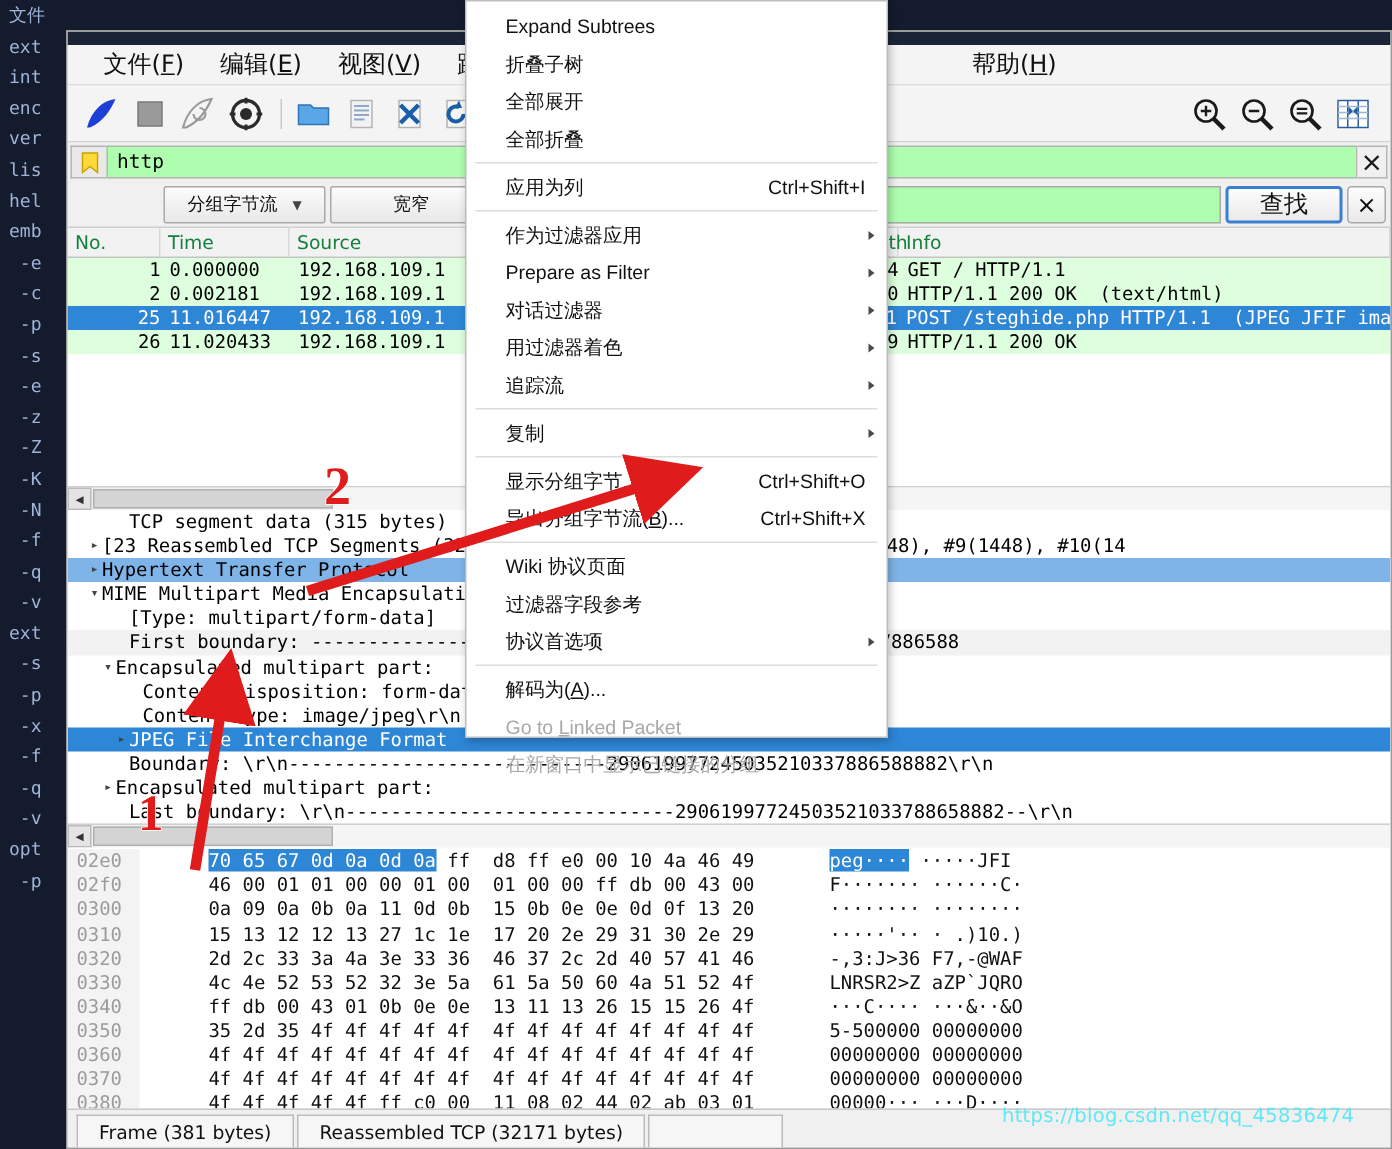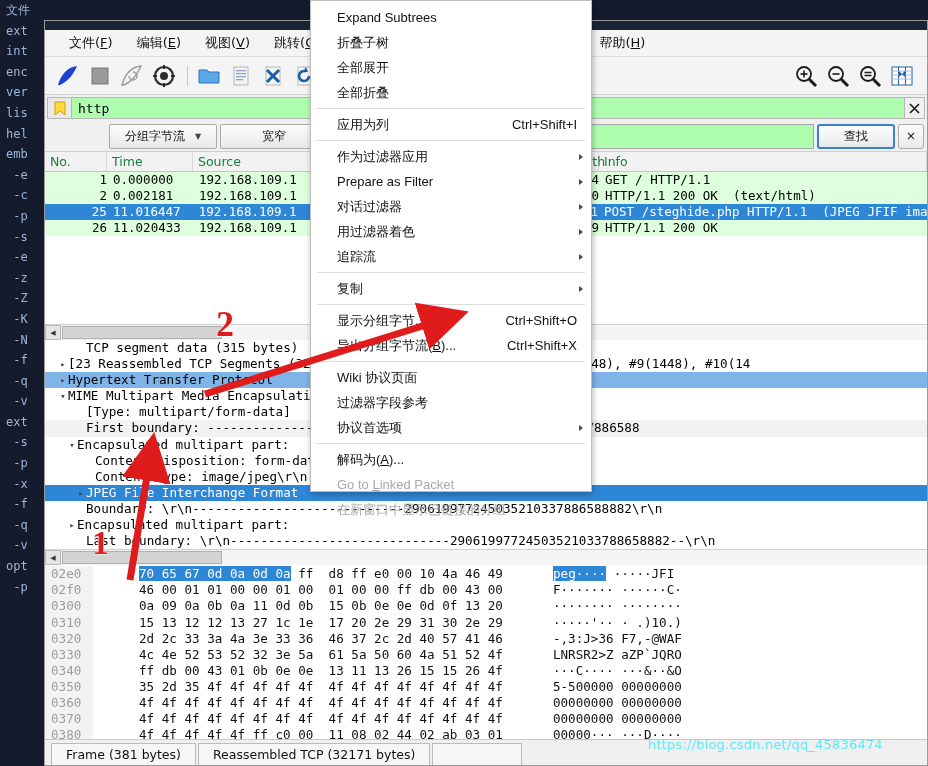--- a/index.html
+++ b/index.html
@@ -43,21 +43,21 @@
     height: 9px;
     background: #1b2437;
     flex: 0 0 auto;
   }
   .menubar {
     height: 27px; flex: 0 0 auto;
     background: #f4f4f4;
     border-bottom: 1px solid #dcdcdc;
     display: flex; align-items: center;
     padding-left: 12px;
-    font-size: 13px; color: #111;
+    font-size: 16px; color: #111;
     font-family: "DejaVu Sans", sans-serif;
   }
   .menubar .mi { padding: 3px 12px; white-space: nowrap; }
   .menubar .mi u { text-decoration: underline; }
 
   .toolbar {
     height: 38px; flex: 0 0 auto;
     background: #f4f4f4;
     border-bottom: 1px solid #d2d2d2;
     display: flex; align-items: center;
@@ -122,21 +122,21 @@
     flex: 1 1 auto; height: 25px;
     background: #affeaf; border: 1px solid #a9a9a9;
     font-family: "DejaVu Sans Mono", monospace;
     font-size: 13px; display:flex; align-items:center; padding-left: 4px;
   }
   .btn {
     height: 25px; min-width: 78px;
     background: linear-gradient(#fdfdfd,#e9e9e9);
     border: 2px solid #3a7fd0; border-radius: 3px;
     display: flex; align-items: center; justify-content: center;
-    font-size: 12px; color: #111;
+    font-size: 16px; color: #111;
     font-family: "DejaVu Sans", sans-serif;
   }
   .btn.plain { border: 1px solid #a9a9a9; min-width: 26px; }
 
   
   .plist { flex: 0 0 auto; }
   .plist-head {
     height: 21px; background: #f2f2f2;
     border-top: 1px solid #cfcfcf; border-bottom: 1px solid #c4c4c4;
     display: flex; align-items: center;
@@ -247,21 +247,21 @@
     position: absolute; z-index: 90;
     font-family: "Liberation Serif", serif;
     font-weight: bold;
     color: #e01b1b;
     -webkit-text-stroke: 1px #ffffff;
     paint-order: stroke fill;
   }
   svg.arrows { position: absolute; inset: 0; z-index: 85; pointer-events: none; }
 
   .watermark {
-    position: absolute; left: 648px; top: 737px; z-index: 95;
+    position: absolute; left: 668px; top: 737px; z-index: 95;
     font-family: "DejaVu Sans", sans-serif;
     font-size: 13px;
     color: #5fe8f5;
     white-space: nowrap;
     letter-spacing: .2px;
   }
 </style>
 </head>
 <body>
 

